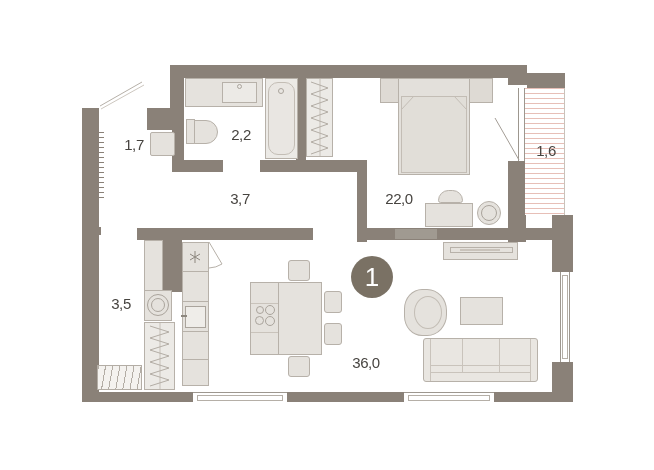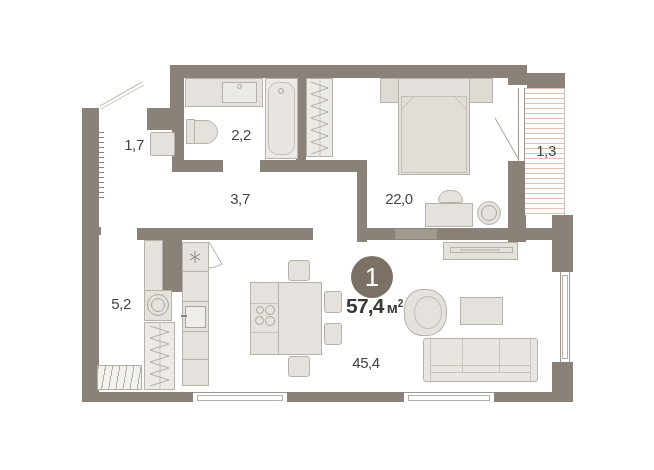--- a/index.html
+++ b/index.html
@@ -157,22 +157,19 @@
     <line x1="101" y1="109" x2="144" y2="85" stroke="#cdc7bf" stroke-width="1"></line>
     <line x1="495" y1="118" x2="519" y2="160" stroke="#a39d95" stroke-width="1"></line>
     <path d="M209,242 L222,264 M222,264 A26,26 0 0 1 209,268" stroke="#b6b0a8" fill="none" stroke-width="1"></path>
     <path d="M401,110 L414,96 M467,110 L454,96" stroke="#c3bdb5" fill="none" stroke-width="1"></path>
   </svg>
 
   <div class="lbl" style="left:112px;top:136px">1,7</div>
   <div class="lbl" style="left:219px;top:126px">2,2</div>
   <div class="lbl" style="left:218px;top:190px">3,7</div>
   <div class="lbl" style="left:377px;top:190px">22,0</div>
-  <div class="lbl" style="left:524px;top:142px">1,3</div>
-  <div class="lbl" style="left:99px;top:295px">5,2</div>
-  <div class="lbl" style="left:344px;top:354px">45,4</div>
+  <div class="lbl" style="left:524px;top:142px">1,6</div>
+  <div class="lbl" style="left:99px;top:295px">3,5</div>
+  <div class="lbl" style="left:344px;top:354px">36,0</div>
 
   <div class="badge">1</div>
-  <div class="total">
-    <span class="v">57,4</span><span class="u">м</span><span class="s">2</span>
-  </div>
 
 </div>
 
 </body></html>

